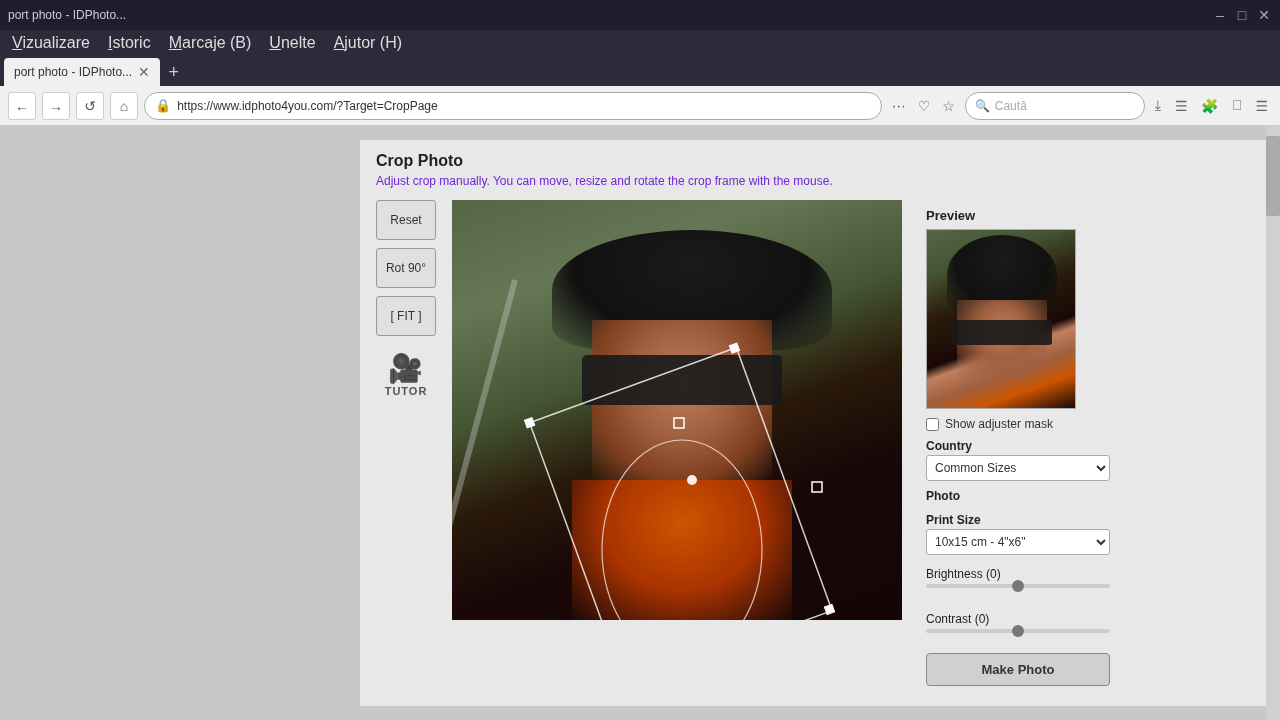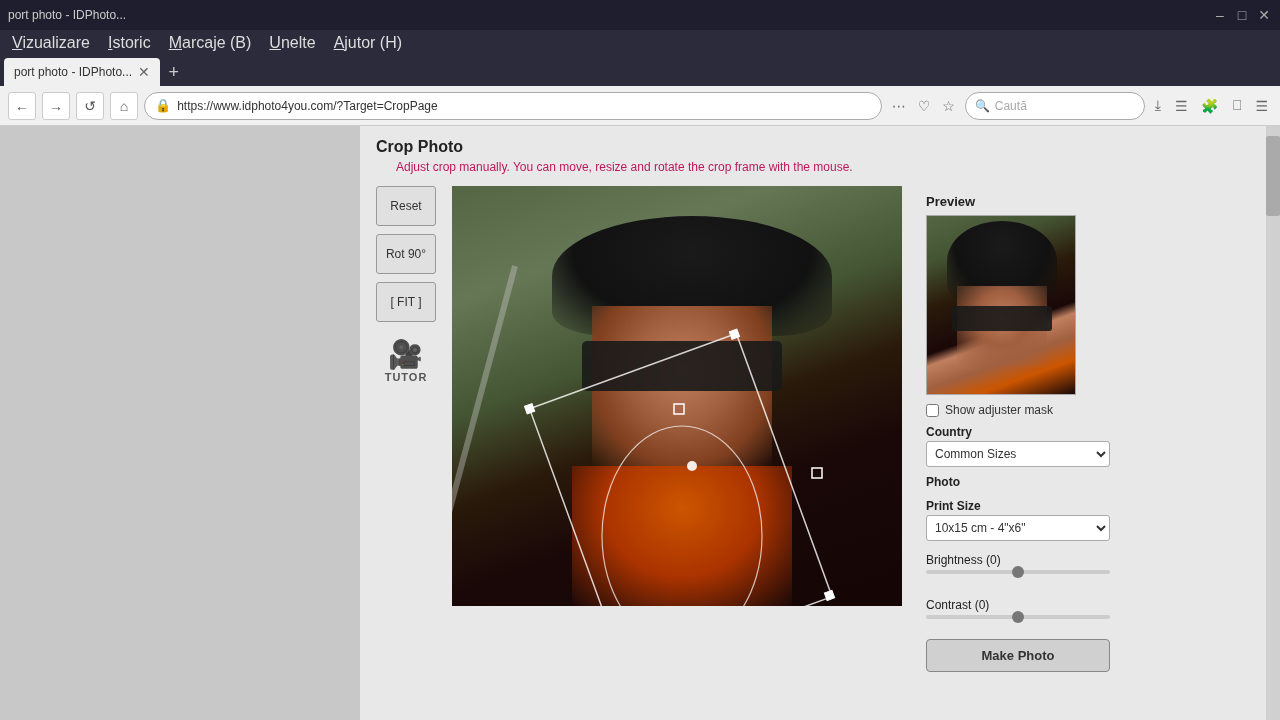--- a/index.html
+++ b/index.html
@@ -116,20 +116,21 @@
       font-size: 12px;
       color: #aaa;
       gap: 4px;
     }
 
     
     .page-body {
       background: #c8c8c8;
       display: flex;
       height: calc(720px - 30px - 24px - 32px - 40px);
+      align-items: center;
     }
 
     .left-sidebar {
       width: 360px;
       background: #c8c8c8;
     }
 
     .content-area {
       flex: 1;
       background: #e8e8e8;
@@ -139,23 +140,22 @@
     }
 
     .page-title {
       font-size: 16px;
       font-weight: bold;
       color: #222;
       margin-bottom: 4px;
     }
     .page-subtitle {
       font-size: 12px;
-      color: #be185d;
+      color: #6d28d9;
       margin-bottom: 12px;
-      margin-left: 20px;
     }
 
     .crop-container {
       display: flex;
       gap: 16px;
       flex: 1;
     }
 
     .crop-tools {
       display: flex;

